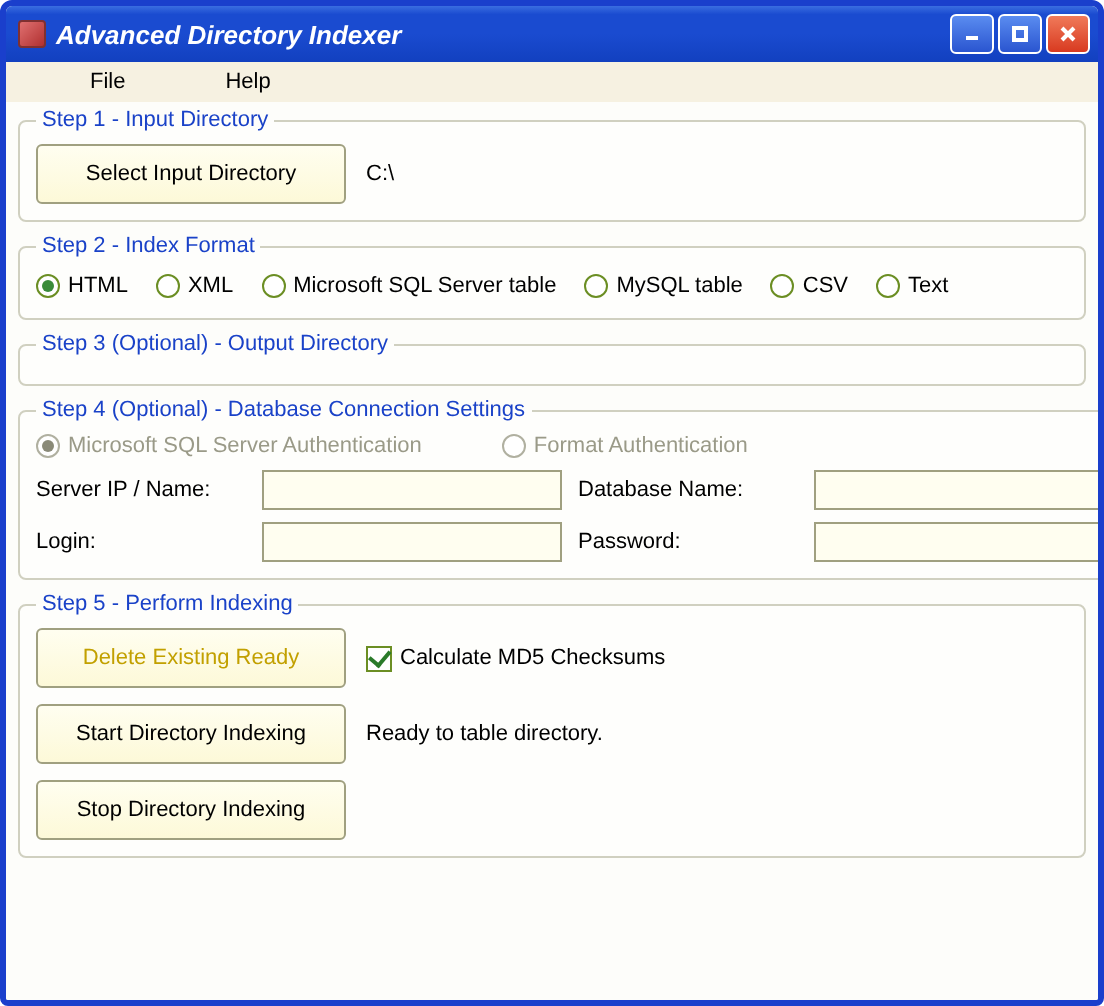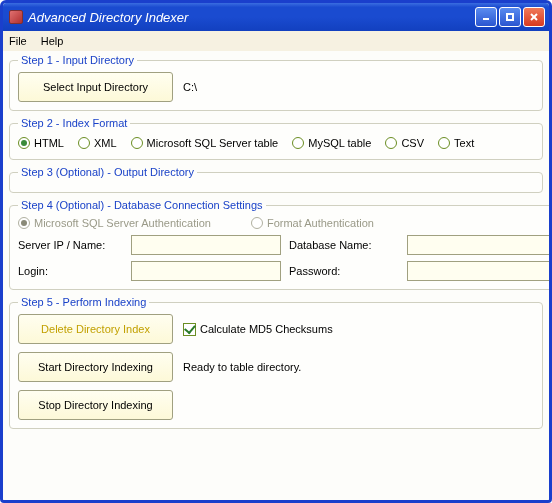--- a/index.html
+++ b/index.html
@@ -28,21 +28,21 @@
     padding: 0 4px 0 6px;
   }
   .titlebar .app-icon {
     width: 14px; height: 14px;
     margin-right: 5px;
     background: linear-gradient(135deg,#e07070,#b03030);
     border: 1px solid #803030;
     border-radius: 2px;
   }
   .titlebar .title {
-    font-weight: normal;
+    font-weight: bold;
     font-size: 13px;
     font-style: italic;
     flex: 1;
   }
   .win-btns { display:flex; gap:2px; }
   .win-btn {
     width: 22px; height: 20px;
     border: 1px solid #fff;
     border-radius: 3px;
     display:flex; align-items:center; justify-content:center;
@@ -51,21 +51,21 @@
   .win-btn.close { background: linear-gradient(to bottom,#f07a5a,#d83a20); }
   .win-btn svg { stroke:#fff; stroke-width:2; fill:none; }
   .menubar {
     height: 20px;
     background: #f6f1e1;
     display:flex; align-items:center;
     padding: 0 6px;
     gap: 14px;
     border-bottom: 0;
   }
-  .menubar span { cursor: default; }
+  .menubar span { cursor: default; margin-left: 36px; }
   .content {
     flex:1;
     overflow:auto;
     padding: 3px 6px 6px 6px;
     background: #fdfdfa;
   }
   fieldset {
     border: 1px solid #d0d0c0;
     border-radius: 4px;
     margin: 0 0 6px 0;
@@ -229,21 +229,21 @@
         <input class="tfield" value="" style="">
         <span>Password:</span>
         <input class="tfield" type="password" value="" style="">
       </div>
     </fieldset>
 
     <fieldset>
       <legend>Step 5 - Perform Indexing</legend>
       <div class="step5-inner">
         <div class="row">
-          <button class="btn delete-btn">Delete Directory Index</button>
+          <button class="btn delete-btn">Delete Existing Ready</button>
           <span class="check-opt">
             <span class="checkbox checked"></span>
             <span>Calculate MD5 Checksums</span>
           </span>
         </div>
         <div class="row">
           <button class="btn">Start Directory Indexing</button>
           <span>Ready to table directory.</span>
         </div>
         <div class="row">

